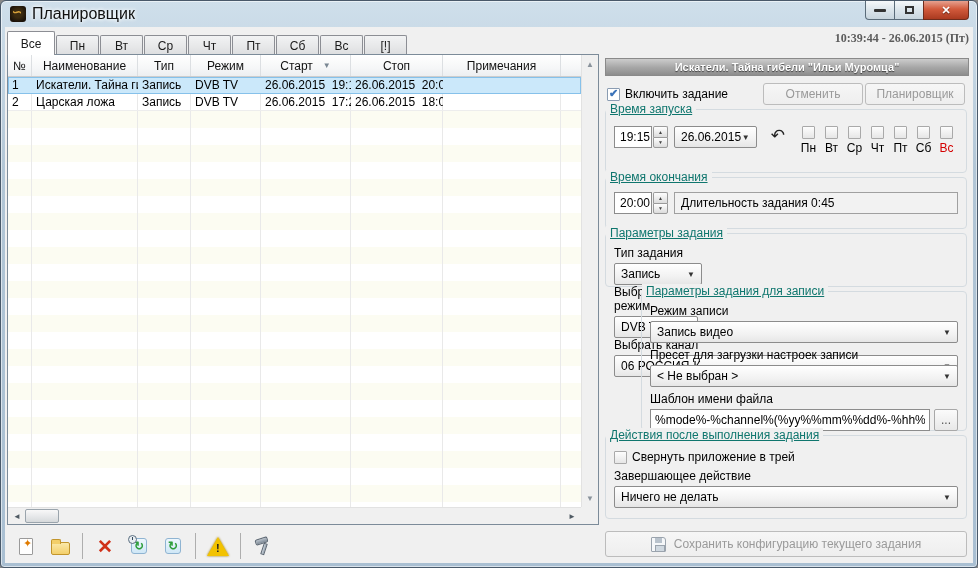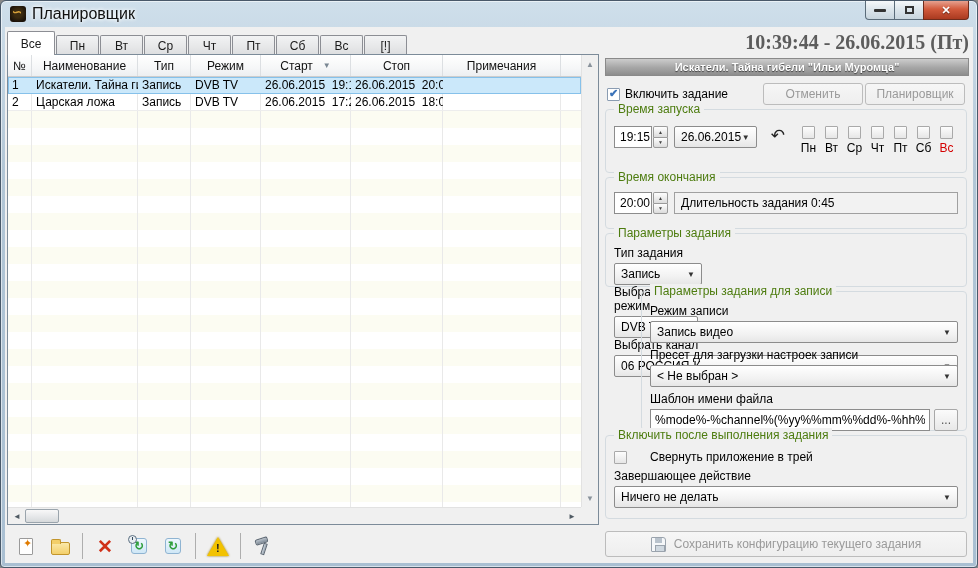--- a/index.html
+++ b/index.html
@@ -77,36 +77,36 @@
   .icon-clock::before { content:""; position:absolute; left:3px; top:1px; width:1px; height:3px; background:#34495c; }
   .icon-warn { position:relative; width:0; height:0; border-left:11px solid transparent; border-right:11px solid transparent; border-bottom:19px solid #f2c200; filter:drop-shadow(0 0 1px #9c7a00); }
   .icon-warn span { position:absolute; left:-2px; top:5px; font-size:11px; font-weight:bold; color:#222; }
   .icon-hammer { position:relative; width:22px; height:22px; }
   .icon-hammer .head { position:absolute; left:3px; top:3px; width:13px; height:6px; background:linear-gradient(180deg,#b9c2cc,#7e8a96); border:1px solid #5c6773; border-radius:2px; transform:rotate(-18deg); }
   .icon-hammer .handle { position:absolute; left:10px; top:8px; width:4px; height:12px; background:linear-gradient(90deg,#cdd6df,#93a0ad); border:1px solid #5c6773; transform:rotate(18deg); }
 
   
   .rpanel { position:absolute; left:600px; top:0; width:364px; height:538px; }
   .clock { position:absolute; right:0; top:4px; width:100%; text-align:right; font-family:"Liberation Serif",serif;
-    font-size:20px; font-weight:bold; color:#5c5c5c; }
+    font-size:12px; font-weight:bold; color:#5c5c5c; }
   .task-header { position:absolute; left:0; right:0; top:31px; height:18px; border:1px solid #8a8a8a;
     background:linear-gradient(180deg,#cccccc,#a8a8a8 50%,#8d8d8d); display:flex; align-items:center; justify-content:center;
     color:#fff; font-size:11px; font-weight:bold; text-shadow:0 1px 1px rgba(0,0,0,.6); }
   .enable-row { position:absolute; left:2px; right:4px; top:55px; height:24px; display:flex; align-items:center; }
   .cb { width:13px; height:13px; border:1px solid #8a9cb2; background:#fff; border-radius:1px; display:inline-flex; align-items:center; justify-content:center; flex:0 0 13px; }
   .cb .chk { color:#3b73b9; font-size:11px; font-weight:bold; line-height:1; margin-top:-2px; }
   .cb.gray { border-color:#a9a9a9; background:linear-gradient(180deg,#fdfdfd,#e6e6e6); }
   .cb-label { font-size:12px; color:#000; margin-left:5px; }
   .btn { border:1px solid #bcbcbc; border-radius:3px; background:linear-gradient(180deg,#f6f6f6,#eeeeee); color:#9a9a9a; font-size:12px;
     display:flex; align-items:center; justify-content:center; }
   .enable-row .spacer { flex:1; }
   .btn.small { width:100px; height:22px; margin-left:2px; }
 
   .group { position:absolute; left:0; right:2px; border:1px solid #d4dbe0; border-radius:4px; }
-  .group-label { position:absolute; left:8px; top:-8px; background:#f0f0f0; padding:0 4px; font-size:12px; color:#4d7c0f; white-space:nowrap; }
+  .group-label { position:absolute; left:0; top:-8px; background:#f0f0f0; padding:0 4px; font-size:12px; color:#0f766e; white-space:nowrap;text-decoration:underline; }
   .g1 { top:82px; height:64px; } .g2 { top:150px; height:52px; } .g3 { top:206px; height:54px; }
   .g4 { top:264px; height:140px;margin-left:36px; } .g5 { top:408px; height:84px; }
 
   .spin-wrap { display:inline-flex; height:22px; }
   .spin-val { width:38px; height:22px; border:1px solid #8c8c8c; background:#fff; font-size:12px; display:flex; align-items:center; padding-left:5px; }
   .spin-btns { width:15px; height:22px; display:flex; flex-direction:column; margin-left:1px; }
   .spin-btns span { flex:1; border:1px solid #9a9a9a; background:linear-gradient(180deg,#fefefe,#dcdcdc); font-size:5px; color:#444;
     display:flex; align-items:center; justify-content:center; }
   .spin-btns span:first-child { border-bottom:none; border-radius:2px 2px 0 0; }
   .spin-btns span:last-child { border-radius:0 0 2px 2px; }
@@ -130,21 +130,21 @@
   .fcol .flabel { font-size:12px; margin-bottom:3px; color:#000; }
 
   .g4 .stack { position:absolute; left:8px; right:8px; top:12px; display:flex; flex-direction:column; }
   .slabel { font-size:12px; color:#000; margin:5px 0 3px 0; }
   .tmpl-row { display:flex; }
   .tmpl-row .tinput { flex:1; white-space:nowrap; overflow:hidden; }
   .dots-btn { width:24px; height:22px; margin-left:4px; border:1px solid #a8a8a8; border-radius:2px; color:#555;
     background:linear-gradient(180deg,#fbfbfb,#e8e8e8); display:flex; align-items:center; justify-content:center; font-size:12px; }
 
   .g5 .stack { position:absolute; left:8px; right:8px; top:12px; display:flex; flex-direction:column; }
-  .cbrow { display:flex; align-items:center; margin-top:2px;gap:18px; }
+  .cbrow { display:flex; align-items:center; margin-top:2px; }
 
   .save-btn { position:absolute; left:0; right:2px; top:504px; height:26px; }
   .floppy { width:15px; height:15px; border:1px solid #9aa3ad; background:#f5f7f9; border-radius:1px 3px 1px 1px; position:relative; margin-right:8px; }
   .floppy::before { content:""; position:absolute; left:3px; top:0; width:7px; height:5px; background:#b8c2cc; }
   .floppy::after { content:""; position:absolute; left:3px; bottom:0; width:8px; height:5px; background:#cfd8e0; border:1px solid #9aa3ad; border-bottom:none; }
 </style>
 </head>
 <body>
 
 <div class="window">
@@ -392,21 +392,21 @@
           </div>
           <span class="slabel">Шаблон имени файла</span>
           <div class="tmpl-row">
             <input class="tinput" value="%mode%-%channel%(%yy%%mm%%dd%-%hh%%nn%) %" style="">
             <div class="dots-btn">...</div>
           </div>
         </div>
       </div>
 
       <div class="group g5">
-        <div class="group-label">Включить после выполнения задания</div>
+        <div class="group-label">Действия после выполнения задания</div>
         <div class="stack">
           <div class="cbrow">
             <span class="cb gray"></span>
             <span class="cb-label">Свернуть приложение в трей</span>
           </div>
           <span class="slabel">Завершающее действие</span>
           <div class="combo">
             <span>Ничего не делать</span>
               <span class="arrow">▼</span>
           </div>

